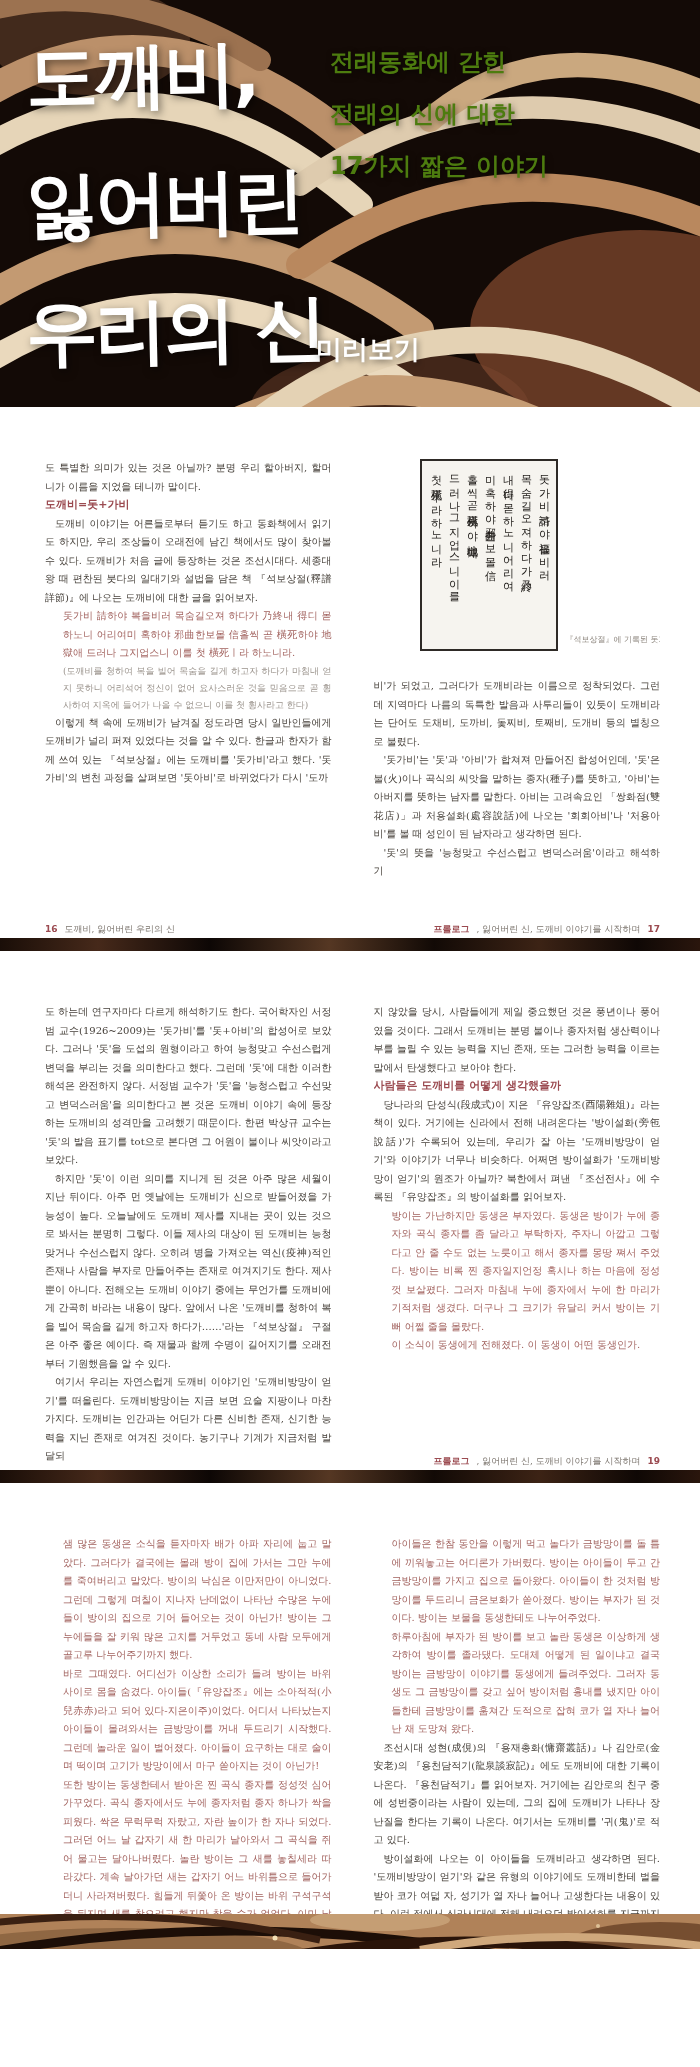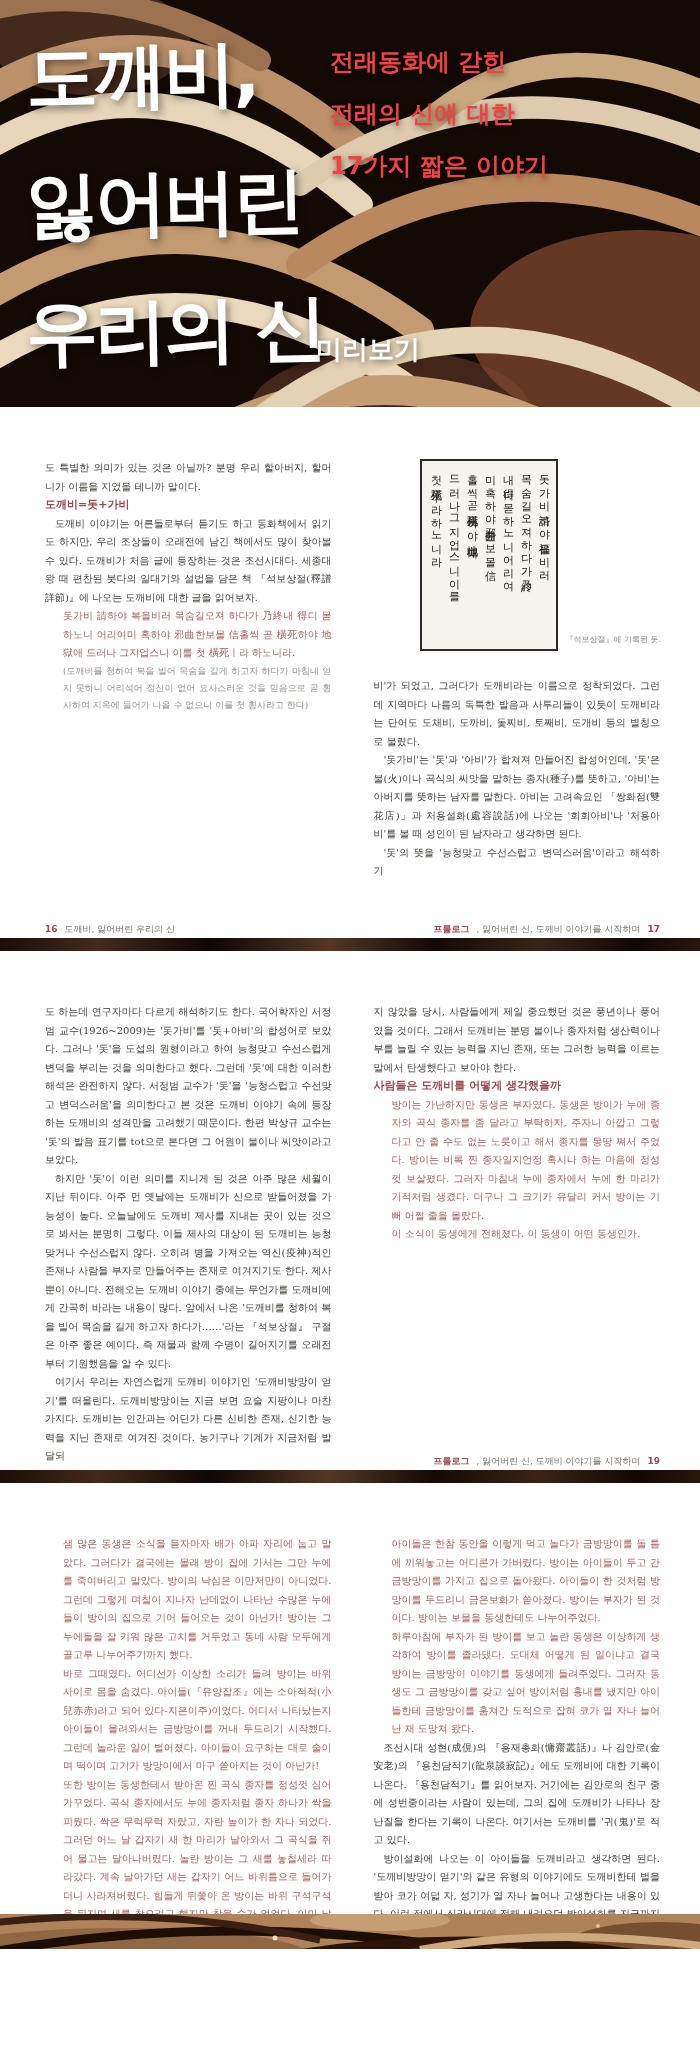--- a/index.html
+++ b/index.html
@@ -4,21 +4,21 @@
 <style>
   html,body{margin:0;padding:0;background:#ffffff;}
   .sheet{width:700px;position:relative;font-family:"DejaVu Serif",serif;}
   
   .cover{position:relative;height:407px;overflow:hidden;background:#130a06;}
   .cover svg{position:absolute;inset:0;width:100%;height:100%;display:block;}
   .cover-title{position:absolute;left:26px;top:10px;color:#ffffff;
     font-family:"DejaVu Sans",sans-serif;font-weight:900;font-size:72px;
     line-height:128px;letter-spacing:-3px;text-shadow:2px 3px 8px rgba(0,0,0,.5);}
   .cover-title .tl{display:block;transform:rotate(-1.2deg);}
-  .cover-sub{position:absolute;left:330px;top:36px;color:#ef4444;
+  .cover-sub{position:absolute;left:330px;top:36px;color:#4d7c0f;
     font-family:"DejaVu Sans",sans-serif;font-weight:700;font-size:24px;line-height:52px;
     text-shadow:1px 2px 6px rgba(0,0,0,.55);}
   .preview{position:absolute;left:316px;top:332px;color:#ffffff;
     font-family:"DejaVu Sans",sans-serif;font-weight:800;font-size:26px;
     text-shadow:1px 2px 6px rgba(0,0,0,.55);}
   
   .spread{background:#ffffff;display:flex;gap:42px;box-sizing:border-box;
     padding:52px 40px 0 45px;}
   .spread-1{height:531px;} .spread-2{height:519px;} .spread-3{height:431px;}
   .pg{flex:1;display:flex;flex-direction:column;font-size:10px;line-height:18.5px;
@@ -87,20 +87,21 @@
     <div class="preview">미리보기</div>
   </div>
 
   <div class="spread spread-1">
     <div class="pg">
       <p>도 특별한 의미가 있는 것은 아닐까? 분명 우리 할아버지, 할머니가 이름을 지었을 테니까 말이다.</p>
       <p class="sec-head">도깨비=돗+가비</p>
       <p class="indent">도깨비 이야기는 어른들로부터 듣기도 하고 동화책에서 읽기도 하지만, 우리 조상들이 오래전에 남긴 책에서도 많이 찾아볼 수 있다. 도깨비가 처음 글에 등장하는 것은 조선시대다. 세종대왕 때 편찬된 붓다의 일대기와 설법을 담은 책 『석보상절(釋譜詳節)』에 나오는 도깨비에 대한 글을 읽어보자.</p>
       <p class="quote mt-md">돗가비 請하야 복을비러 목숨길오져 하다가 乃終내 得디 몯하노니 어리여미 혹하야 邪曲한보몰 信홀씩 곧 橫死하야 地獄애 드러나 그지업스니 이를 첫 橫死ㅣ라 하노니라.</p>
       <p class="note mt-sm">(도깨비를 청하여 복을 빌어 목숨을 길게 하고자 하다가 마침내 얻지 못하니 어리석어 정신이 없어 요사스러운 것을 믿음으로 곧 횡사하여 지옥에 들어가 나올 수 없으니 이를 첫 횡사라고 한다)</p>
+      <p class="indent mt-md">이렇게 책 속에 도깨비가 남겨질 정도라면 당시 일반인들에게 도깨비가 널리 퍼져 있었다는 것을 알 수 있다. 한글과 한자가 함께 쓰여 있는 『석보상절』에는 도깨비를 '돗가비'라고 했다. '돗가비'의 변천 과정을 살펴보면 '돗아비'로 바뀌었다가 다시 '도까</p>
       <div class="footer">
         <span class="num">16</span>
         <span>도깨비, 잃어버린 우리의 신</span>
       </div>
     </div>
     <div class="pg">
       <div class="scan-row">
         <div class="scan-box">
           <div class="scan-cols">
             <div>돗가비請하야福을비러</div>
@@ -133,20 +134,21 @@
       <p class="indent">하지만 '돗'이 이런 의미를 지니게 된 것은 아주 많은 세월이 지난 뒤이다. 아주 먼 옛날에는 도깨비가 신으로 받들어졌을 가능성이 높다. 오늘날에도 도깨비 제사를 지내는 곳이 있는 것으로 봐서는 분명히 그렇다. 이들 제사의 대상이 된 도깨비는 능청맞거나 수선스럽지 않다. 오히려 병을 가져오는 역신(疫神)적인 존재나 사람을 부자로 만들어주는 존재로 여겨지기도 한다. 제사뿐이 아니다. 전해오는 도깨비 이야기 중에는 무언가를 도깨비에게 간곡히 바라는 내용이 많다. 앞에서 나온 '도깨비를 청하여 복을 빌어 목숨을 길게 하고자 하다가……'라는 『석보상절』 구절은 아주 좋은 예이다. 즉 재물과 함께 수명이 길어지기를 오래전부터 기원했음을 알 수 있다.</p>
       <p class="indent">여기서 우리는 자연스럽게 도깨비 이야기인 '도깨비방망이 얻기'를 떠올린다. 도깨비방망이는 지금 보면 요술 지팡이나 마찬가지다. 도깨비는 인간과는 어딘가 다른 신비한 존재, 신기한 능력을 지닌 존재로 여겨진 것이다. 농기구나 기계가 지금처럼 발달되</p>
       <div class="footer">
         <span class="num">18</span>
         <span>도깨비, 잃어버린 우리의 신</span>
       </div>
     </div>
     <div class="pg">
       <p>지 않았을 당시, 사람들에게 제일 중요했던 것은 풍년이나 풍어였을 것이다. 그래서 도깨비는 분명 불이나 종자처럼 생산력이나 부를 늘릴 수 있는 능력을 지닌 존재, 또는 그러한 능력을 이르는 말에서 탄생했다고 보아야 한다.</p>
       <p class="sec-head mt-lg">사람들은 도깨비를 어떻게 생각했을까</p>
+      <p class="indent">당나라의 단성식(段成式)이 지은 『유양잡조(酉陽雜俎)』라는 책이 있다. 거기에는 신라에서 전해 내려온다는 '방이설화(旁㐌說話)'가 수록되어 있는데, 우리가 잘 아는 '도깨비방망이 얻기'와 이야기가 너무나 비슷하다. 어쩌면 방이설화가 '도깨비방망이 얻기'의 원조가 아닐까? 북한에서 펴낸 『조선전사』에 수록된 『유양잡조』의 방이설화를 읽어보자.</p>
       <p class="quote mt-md">방이는 가난하지만 동생은 부자였다. 동생은 방이가 누에 종자와 곡식 종자를 좀 달라고 부탁하자, 주자니 아깝고 그렇다고 안 줄 수도 없는 노릇이고 해서 종자를 몽땅 쪄서 주었다. 방이는 비록 찐 종자일지언정 혹시나 하는 마음에 정성껏 보살폈다. 그러자 마침내 누에 종자에서 누에 한 마리가 기적처럼 생겼다. 더구나 그 크기가 유달리 커서 방이는 기뻐 어쩔 줄을 몰랐다.</p>
       <p class="quote">이 소식이 동생에게 전해졌다. 이 동생이 어떤 동생인가.</p>
       <div class="footer footer-right">
         <span class="pro">프롤로그</span>
           <span>, 잃어버린 신, 도깨비 이야기를 시작하며</span>
         <span class="num">19</span>
       </div>
     </div>
   </div>
 

